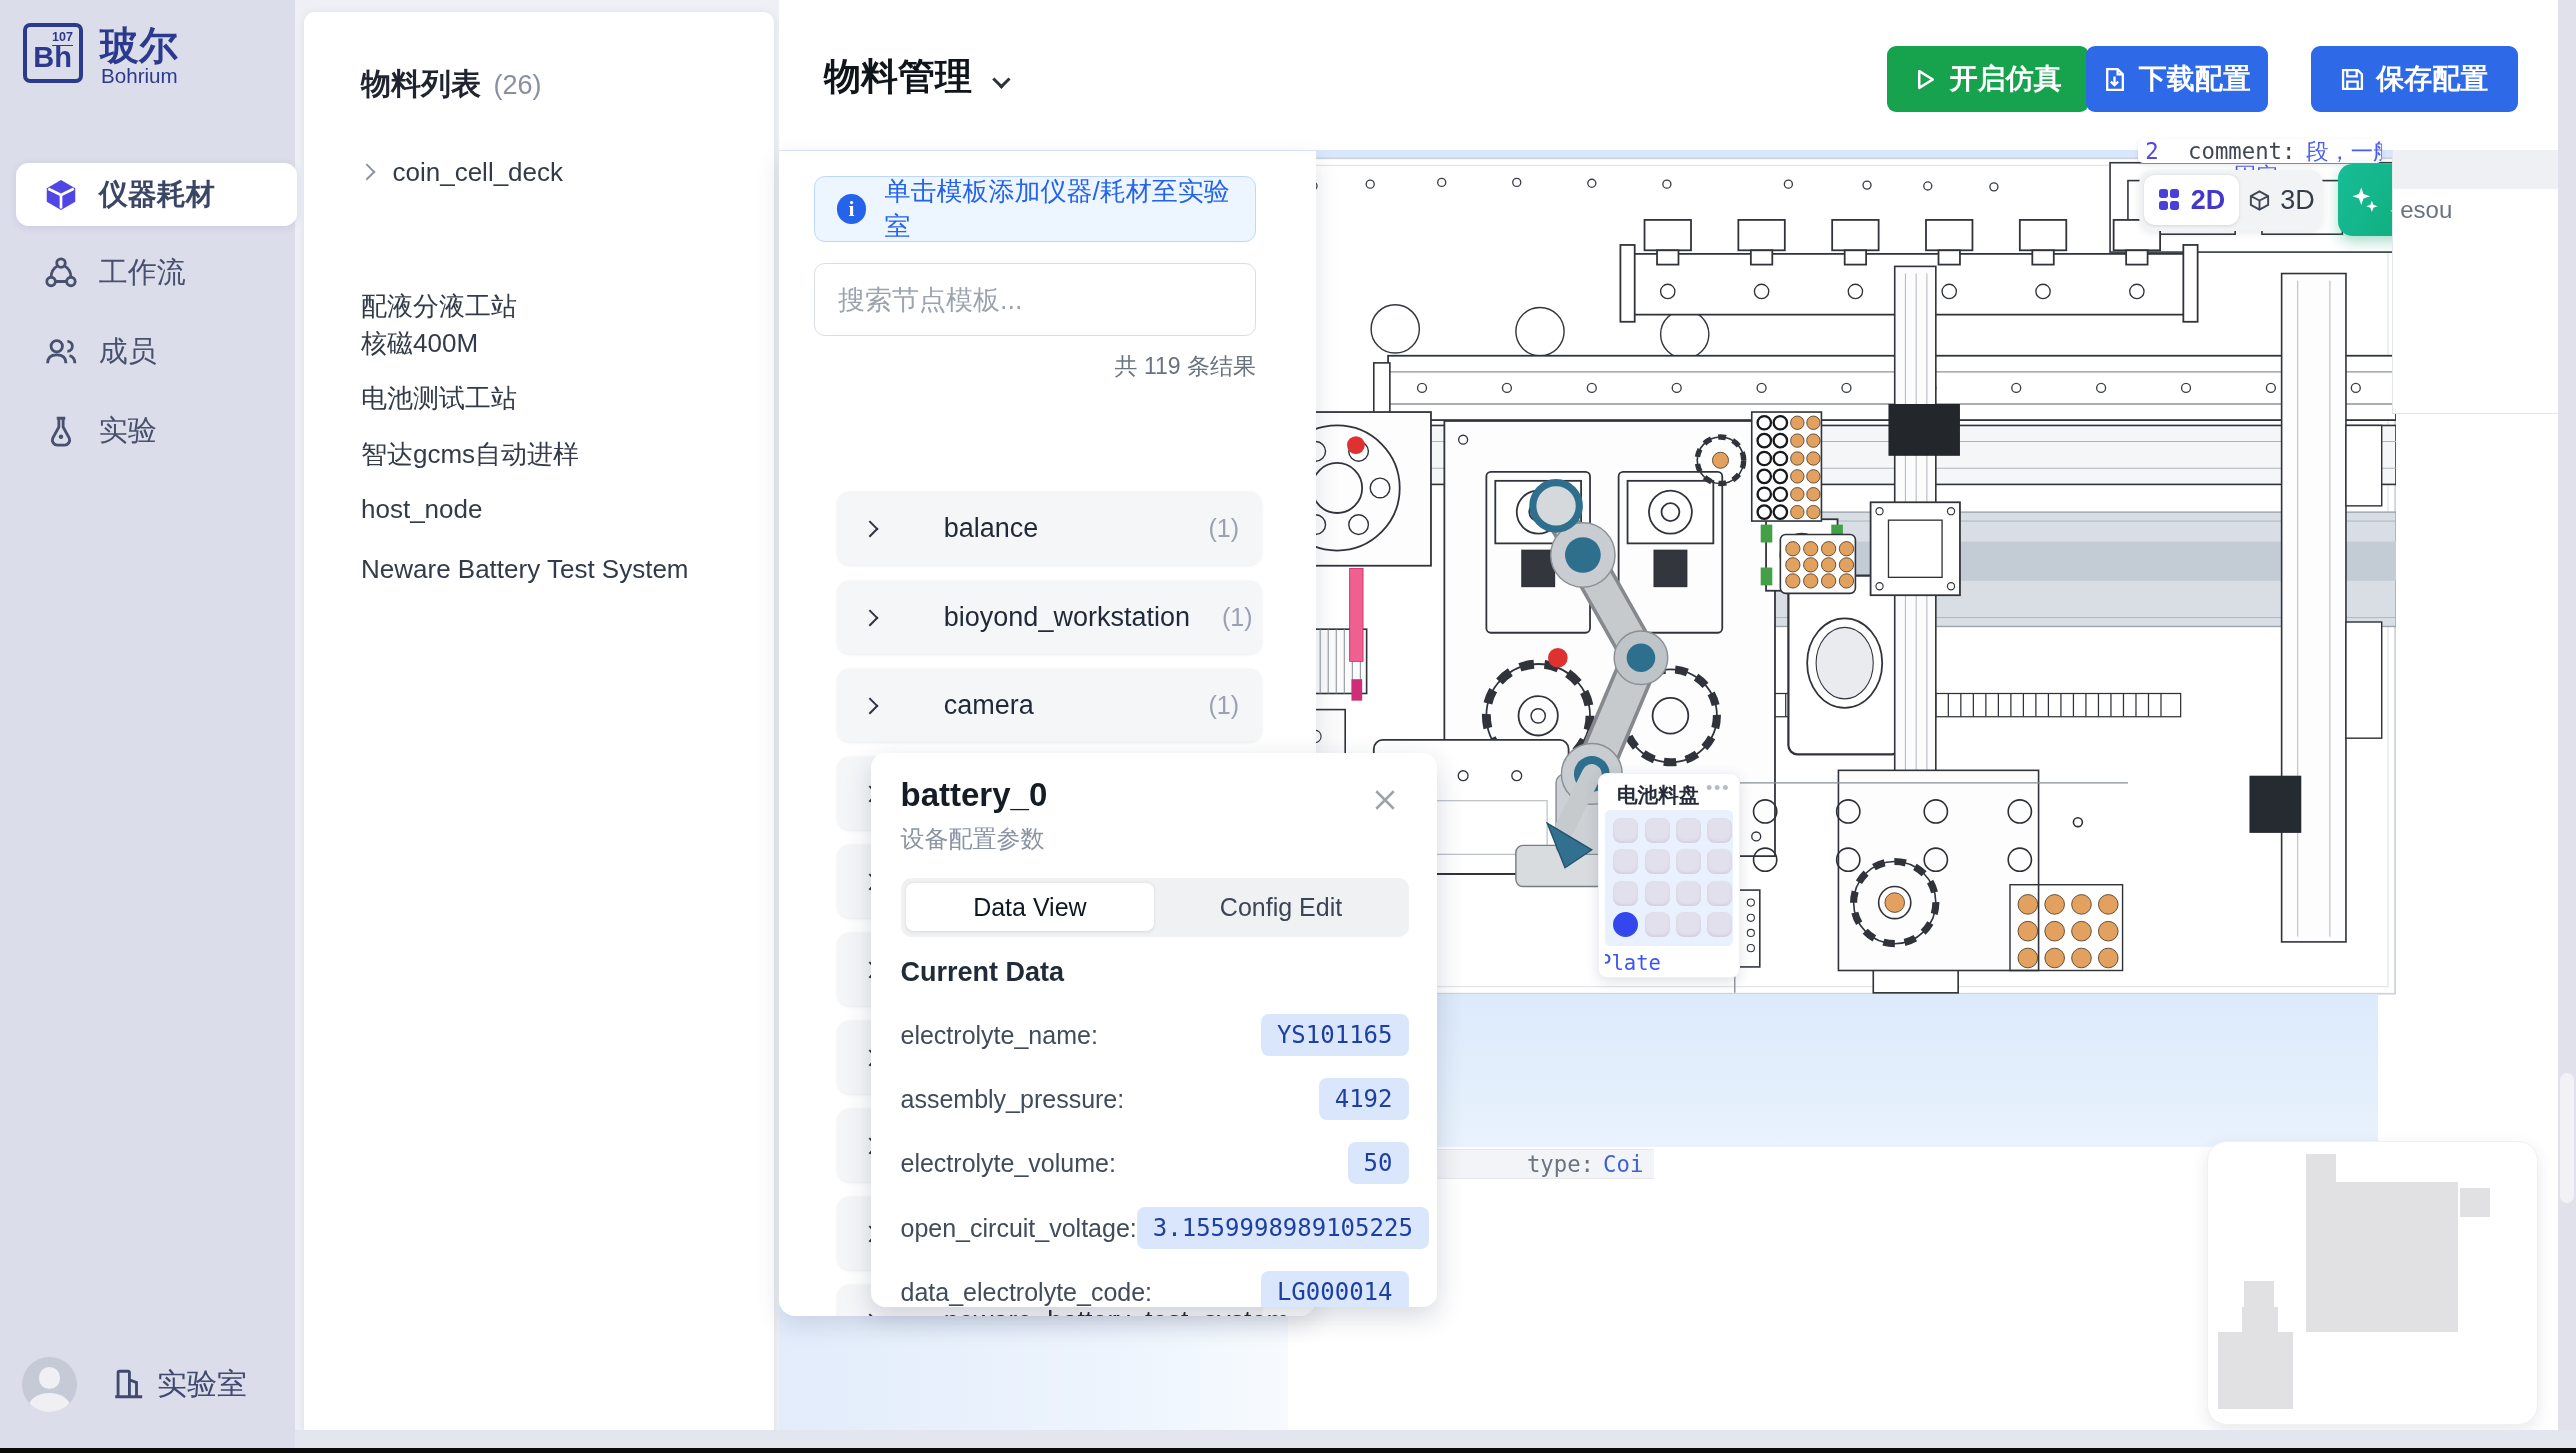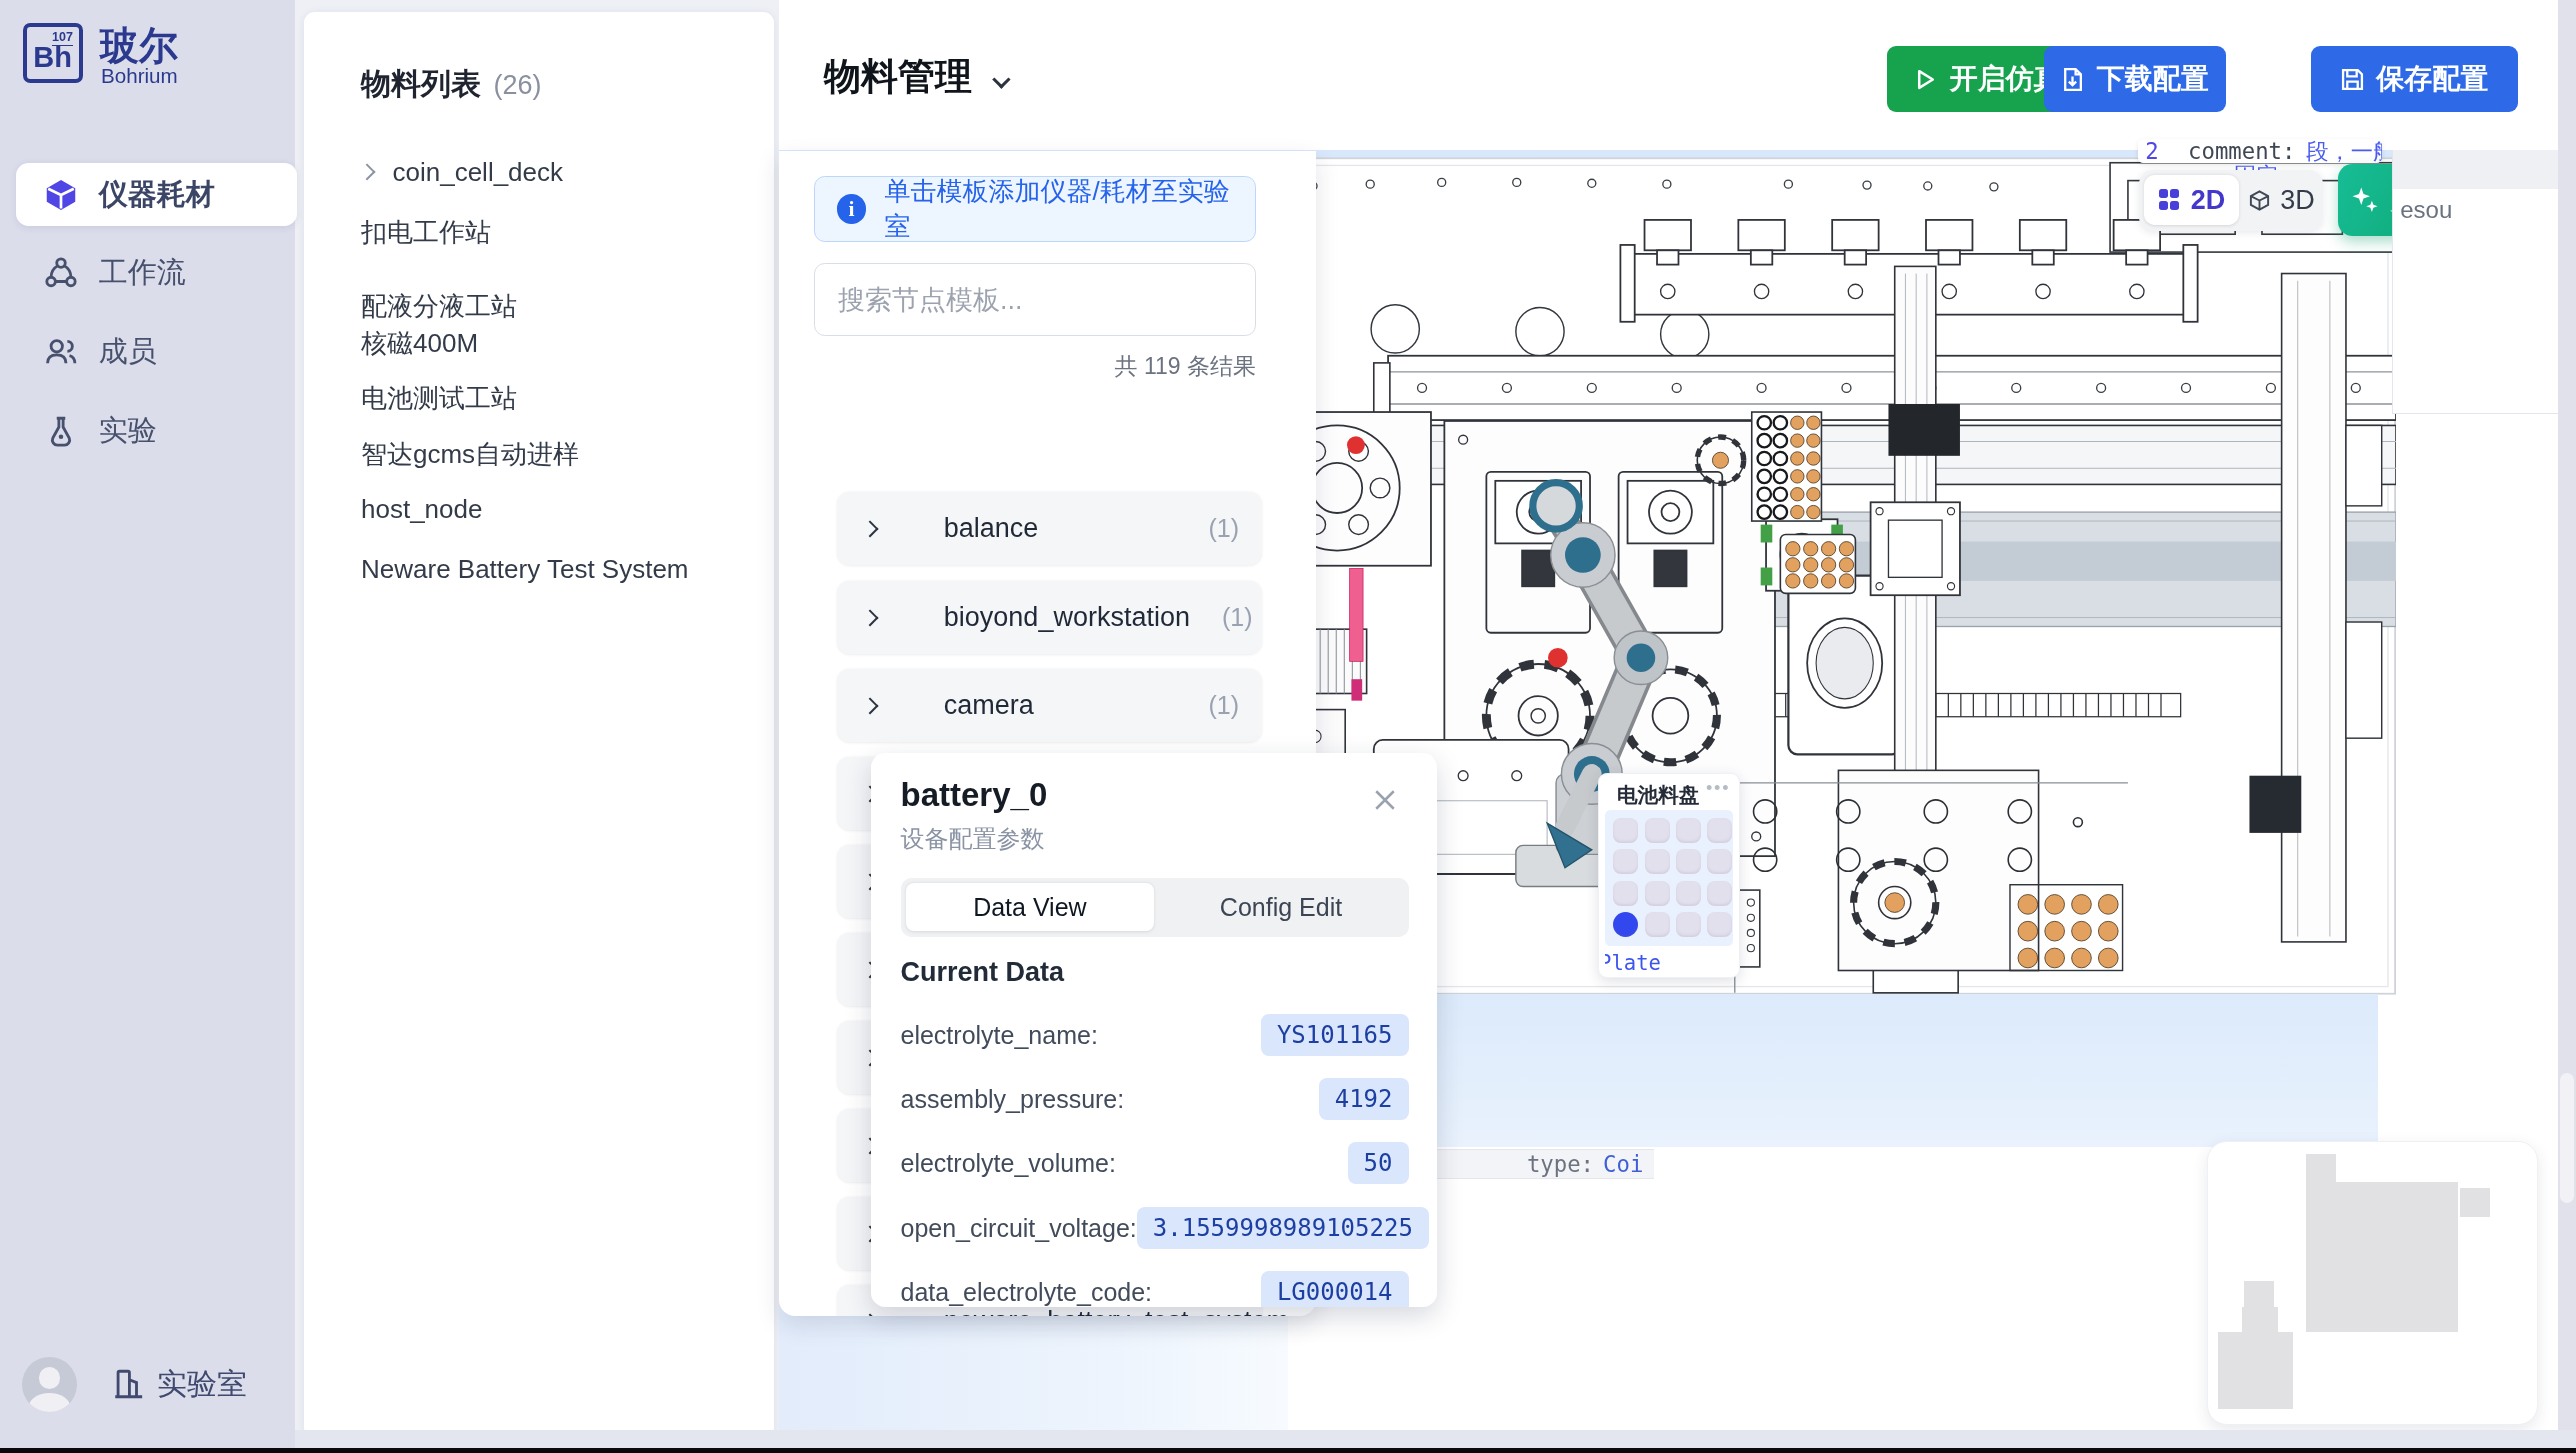--- a/index.html
+++ b/index.html
@@ -36,21 +36,21 @@
   .chev.down{transform:rotate(45deg);}
   
   #main-header{left:779px;top:0;width:1797px;height:150px;background:#fff;border-bottom:1.8px solid #e6e8ee;}
   #page-title{left:45px;top:52px;font-size:37px;font-weight:700;color:#10151c;display:flex;align-items:center;}
   #page-title .chev{margin-left:23px;margin-top:5.4px;border-width:3.1px;}
   .hbtn{top:46px;height:66px;border-radius:9px;display:flex;align-items:center;justify-content:center;color:#fff;font-size:28px;font-weight:600;box-sizing:border-box;}
   #status-pill{left:835px;top:49px;width:252px;height:61px;background:#fcfcfd;border:1.8px solid #d9dbe2;border-radius:9px;display:flex;align-items:center;justify-content:center;}
   #status-dot{width:11.6px;height:11.6px;border-radius:50%;background:#4a4f5a;margin-right:14.3px;}
   #status-text{font-size:27px;color:#1f242e;font-weight:500;}
   #btn-start{left:1108px;width:202px;background:#17a34d;}
-  #btn-download{left:1265px;width:182px;background:#2e6ae8;}
+  #btn-download{left:1307px;width:182px;background:#2e6ae8;}
   #btn-save{left:1532px;width:207px;background:#2e6ae8;}
   .hbtn svg{margin-right:12.5px;}
   
   #canvas{left:779px;top:150px;width:1797px;height:1303px;background:#fff;}
   #cv-top-grad{left:0;top:0;width:1797px;height:241px;background:linear-gradient(180deg,#d8e7fb 0%,#e6f0fd 55%,rgba(255,255,255,0) 100%);}
   #cv-left-col{left:0;top:0;width:509px;height:1303px;background:linear-gradient(90deg,#e2ecfb,#edf4fd 65%,#f7fbff);}
   #cv-band{left:509px;top:844px;width:1090px;height:153px;background:linear-gradient(180deg,#dceafb,#e9f2fd);}
   #cv-type-row{left:509px;top:999px;width:366px;height:29.5px;background:#f3f4f7;border-top:0.9px solid #e5e7ec;border-bottom:0.9px solid #e5e7ec;display:flex;align-items:center;justify-content:flex-end;padding-right:10.7px;box-sizing:border-box;font-family:"DejaVu Sans Mono",monospace;font-size:22.3px;}
   #cv-type-row .t1{color:#6b7280;margin-right:9px;}
   #cv-type-row .t2{color:#3f5fd7;}
@@ -196,23 +196,20 @@
     <div id="mat-collapse" class="abs">
       <svg width="36" height="32" viewBox="0 0 40 36" fill="none" stroke="#3a4150" stroke-width="3.2">
           <path d="M14 7 H38 M14 18 H38 M14 29 H38"></path>
           <path d="M9 12 L2 18 L9 24" fill="none"></path>
         </svg>
     </div>
     <div class="abs mat-item" style="top:141px;">
       <span class="chev"></span>
       <span>coin_cell_deck</span>
     </div>
-    <div class="abs mat-item" style="top:201px;">
-        <span>扣电工作站</span>
-      </div>
     <div class="abs mat-item" style="top:257px;margin-top:18px;">
         <span>配液分液工站</span>
       </div>
     <div class="abs mat-item" style="top:312px;">
         <span>核磁400M</span>
       </div>
     <div class="abs mat-item" style="top:367px;">
         <span>电池测试工站</span>
       </div>
     <div class="abs mat-item" style="top:423px;">

